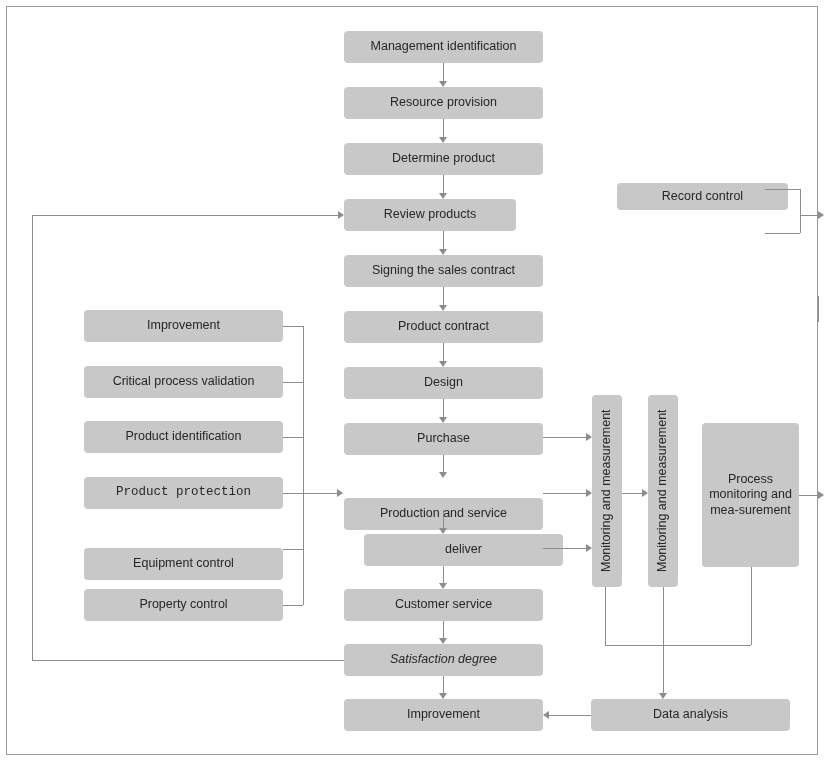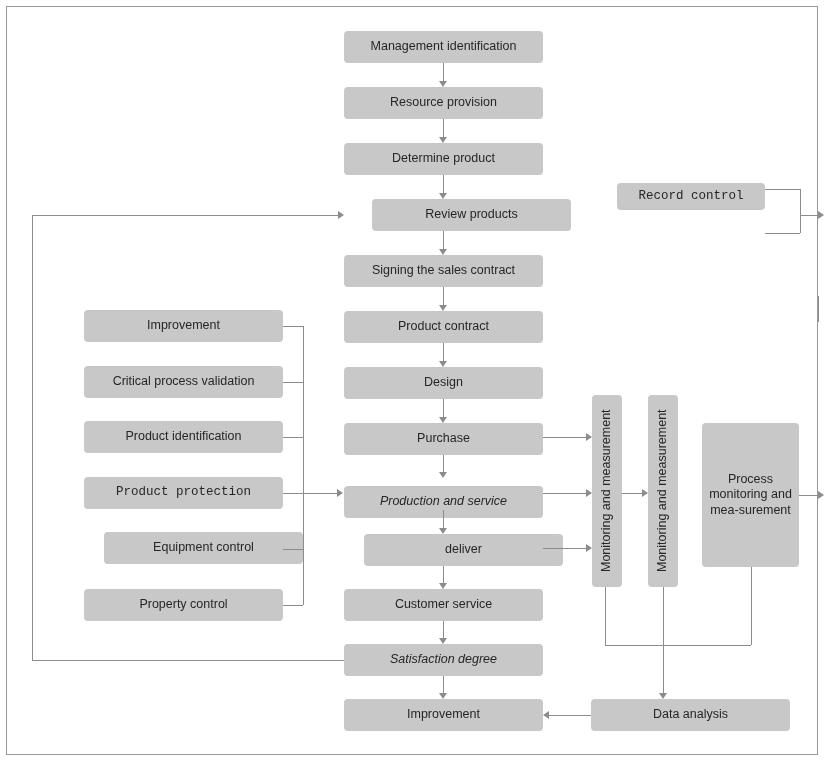--- a/index.html
+++ b/index.html
@@ -73,26 +73,26 @@
 </style>
 </head>
 <body>
 
 <div id="canvas">
   <div class="frame"></div>
 
   <div class="node" style="left:344px; top:31px; width:199px; height:32px;">Management identification</div>
   <div class="node" style="left:344px; top:87px; width:199px; height:32px;">Resource provision</div>
   <div class="node" style="left:344px; top:143px; width:199px; height:32px;">Determine product</div>
-  <div class="node" style="left:344px; top:199px; width:199px; height:32px;margin-left:28px;">Review products</div>
+  <div class="node" style="left:344px; top:199px; width:172px; height:32px;">Review products</div>
   <div class="node" style="left:344px; top:255px; width:199px; height:32px;">Signing the sales contract</div>
   <div class="node" style="left:344px; top:311px; width:199px; height:32px;">Product contract</div>
   <div class="node" style="left:344px; top:367px; width:199px; height:32px;">Design</div>
   <div class="node" style="left:344px; top:423px; width:199px; height:32px;">Purchase</div>
-  <div class="node" style="left:344px; top:486px; width:199px; height:32px;font-style:italic;">Production and service</div>
+  <div class="node" style="left:344px; top:498px; width:199px; height:32px;">Production and service</div>
   <div class="node" style="left:344px; top:534px; width:199px; height:32px;margin-left:20px;">deliver</div>
   <div class="node" style="left:344px; top:589px; width:199px; height:32px;">Customer service</div>
   <div class="node" style="left:344px; top:644px; width:199px; height:32px;font-style:italic;">Satisfaction degree</div>
   <div class="node" style="left:344px; top:699px; width:199px; height:32px;">Improvement</div>
 
   <div class="edge v" style="left:443px; top:63px; height:18px;"></div>
   <div class="arrow down" style="left:439px; top:81px;"></div>
 
   <div class="edge v" style="left:443px; top:119px; height:18px;"></div>
   <div class="arrow down" style="left:439px; top:137px;"></div>
@@ -124,40 +124,40 @@
   <div class="edge v" style="left:443px; top:621px; height:17px;"></div>
   <div class="arrow down" style="left:439px; top:638px;"></div>
 
   <div class="edge v" style="left:443px; top:676px; height:17px;"></div>
   <div class="arrow down" style="left:439px; top:693px;"></div>
 
   <div class="node" style="left:84px; top:310px; width:199px; height:32px;">Improvement</div>
   <div class="node" style="left:84px; top:366px; width:199px; height:32px;">Critical process validation</div>
   <div class="node" style="left:84px; top:421px; width:199px; height:32px;">Product identification</div>
   <div class="node" style="left:84px; top:477px; width:199px; height:32px;font-family:Liberation Mono, monospace;">Product protection</div>
-  <div class="node" style="left:84px; top:532px; width:199px; height:32px;margin-left:20px;">Equipment control</div>
+  <div class="node" style="left:84px; top:548px; width:199px; height:32px;">Equipment control</div>
   <div class="node" style="left:84px; top:589px; width:199px; height:32px;">Property control</div>
 
   <div class="edge v" style="left:303px; top:326px; height:279px;"></div>
   <div class="edge h" style="left:283px; top:326px; width:20px;"></div>
   <div class="edge h" style="left:283px; top:382px; width:20px;"></div>
   <div class="edge h" style="left:283px; top:437px; width:20px;"></div>
   <div class="edge h" style="left:283px; top:493px; width:20px;"></div>
   <div class="edge h" style="left:283px; top:549px; width:20px;"></div>
   <div class="edge h" style="left:283px; top:605px; width:20px;"></div>
 
   <div class="edge h" style="left:303px; top:493px; width:34px;"></div>
   <div class="arrow right" style="left:337px; top:489px;"></div>
 
   <div class="edge h" style="left:32px; top:660px; width:312px;"></div>
   <div class="edge v" style="left:32px; top:215px; height:445px;"></div>
   <div class="edge h" style="left:32px; top:215px; width:306px;"></div>
   <div class="arrow right" style="left:338px; top:211px;"></div>
 
-  <div class="node" style="left:617px; top:183px; width:148px; height:27px;font-family:Liberation Mono, monospace;">Record control</div>
+  <div class="node" style="left:617px; top:183px; width:171px; height:27px;">Record control</div>
   <div class="edge h" style="left:765px; top:189px; width:35px;"></div>
   <div class="edge h" style="left:765px; top:233px; width:35px;"></div>
   <div class="edge v" style="left:800px; top:189px; height:44px;"></div>
   <div class="edge h" style="left:800px; top:215px; width:18px;"></div>
   <div class="arrow right" style="left:818px; top:211px;"></div>
 
   <div class="edge v" style="left:818px; top:296px; height:26px;"></div>
 
   <div class="node vert" style="left:592px; top:395px; width:30px; height:192px;">Monitoring and measurement</div>
   <div class="node vert" style="left:648px; top:395px; width:30px; height:192px;">Monitoring and measurement</div>

